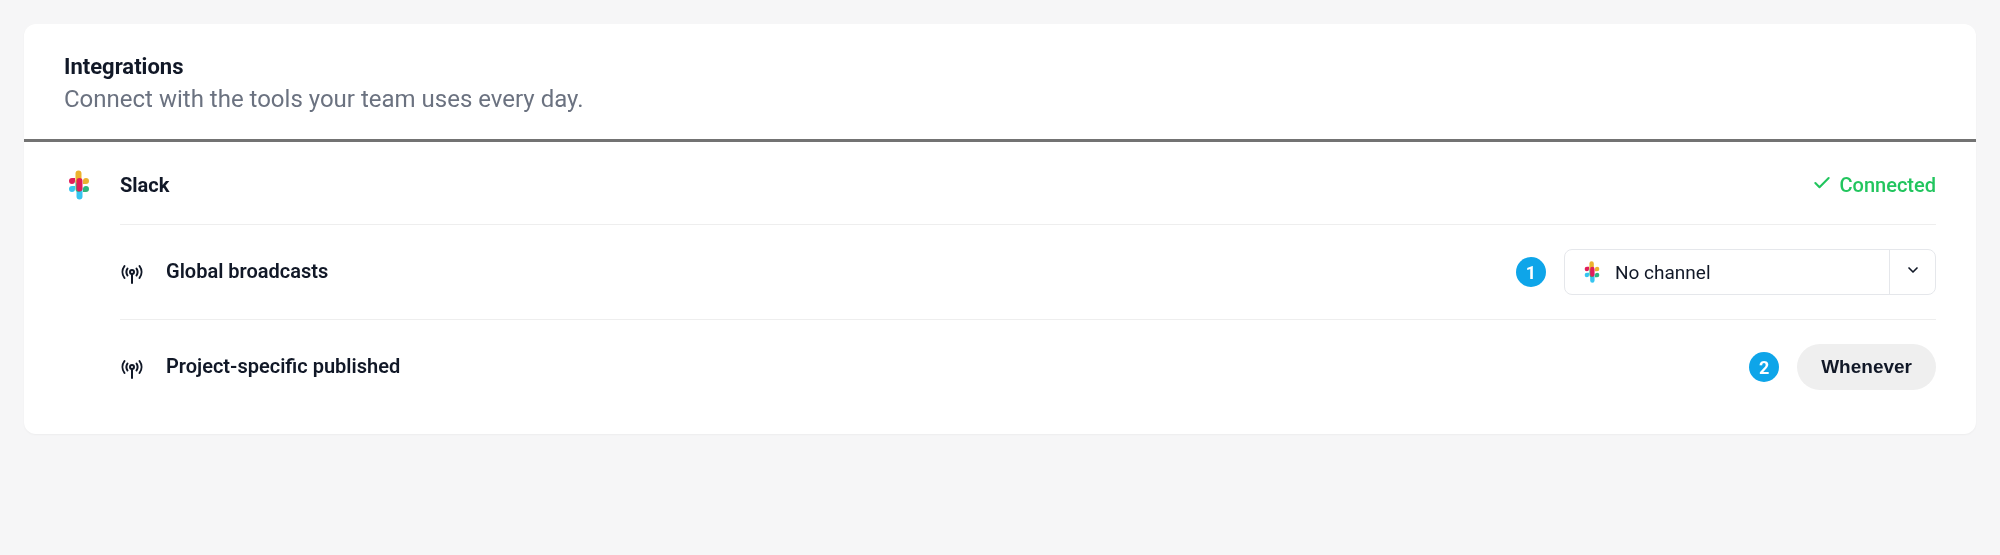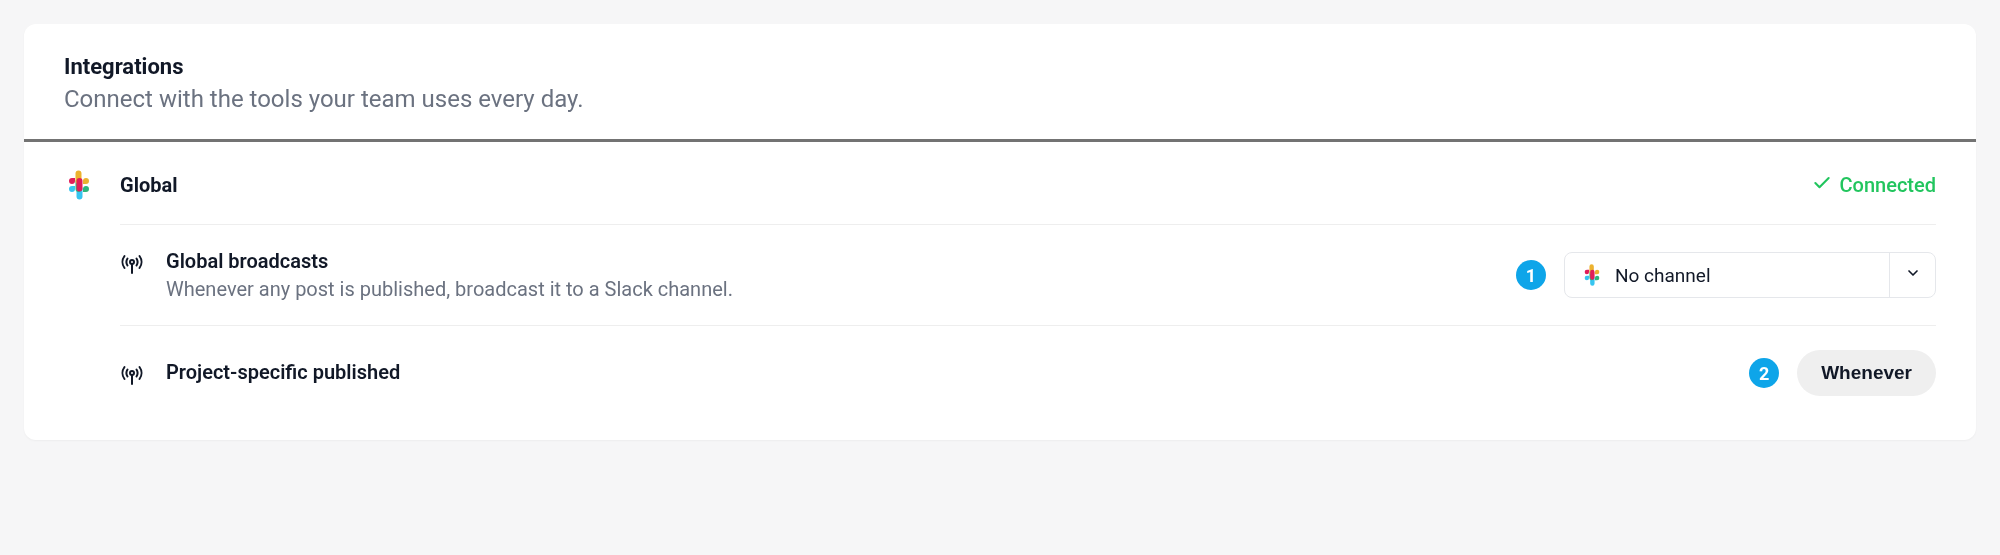--- a/index.html
+++ b/index.html
@@ -86,21 +86,21 @@
     }
     .setting-icon {
       width: 24px;
       height: 24px;
       color: #111827;
       flex-shrink: 0;
       margin-top: 2px;
     }
     .setting-text {
       display: flex;
-      flex-direction: column;
+      flex-direction: row;
       gap: 4px;
     }
     .setting-title {
       font-size: 20px;
       font-weight: 600;
       color: #111827;
     }
     .setting-desc {
       font-size: 20px;
       color: #6b7280;
@@ -185,21 +185,21 @@
   <div class="integration-header">
     <div class="integration-left">
       <span class="slack-logo">
         <svg viewBox="0 0 60 60" xmlns="http://www.w3.org/2000/svg">
           <path fill="#36C5F0" d="M22 38a6 6 0 1 1-6-6h6v6zm3 0a6 6 0 0 1 12 0v15a6 6 0 1 1-12 0V38z"></path>
           <path fill="#2EB67D" d="M38 22a6 6 0 1 1 6-6v6h-6zm0 3a6 6 0 0 1 0 12H23a6 6 0 1 1 0-12h15z" transform="rotate(90 30 30)"></path>
           <path fill="#ECB22E" d="M38 22a6 6 0 1 1 6 6h-6v-6zm-3 0a6 6 0 1 1-12 0V7a6 6 0 1 1 12 0v15z"></path>
           <path fill="#E01E5A" d="M22 38a6 6 0 1 1-6 6v-6h6zm0-3a6 6 0 1 1 0-12h15a6 6 0 1 1 0 12H22z" transform="rotate(90 30 30)"></path>
         </svg>
       </span>
-      <div class="integration-name">Global</div>
+      <div class="integration-name">Slack</div>
     </div>
     <div class="connected">
       <span>
         <svg viewBox="0 0 24 24" fill="none" stroke="currentColor" stroke-width="2.5" stroke-linecap="round" stroke-linejoin="round">
           <polyline points="20 6 9 17 4 12"></polyline>
         </svg>
       </span>
       <span>Connected</span>
     </div>
   </div>
@@ -213,21 +213,20 @@
             <circle cx="12" cy="11" r="2"></circle>
             <path d="M7.5 7.5a6.5 6.5 0 0 0 0 7"></path>
             <path d="M16.5 7.5a6.5 6.5 0 0 1 0 7"></path>
             <path d="M4.5 5a10 10 0 0 0 0 12"></path>
             <path d="M19.5 5a10 10 0 0 1 0 12"></path>
             <line x1="12" y1="13" x2="12" y2="22"></line>
           </svg>
         </span>
         <div class="setting-text">
           <div class="setting-title">Global broadcasts</div>
-          <div class="setting-desc">Whenever any post is published, broadcast it to a Slack channel.</div>
         </div>
       </div>
       <div class="setting-right">
         <div class="step-badge">1</div>
         <div class="select">
           <div class="select-main">
             <span class="slack-logo">
               <svg viewBox="0 0 60 60" xmlns="http://www.w3.org/2000/svg">
                 <path fill="#36C5F0" d="M22 38a6 6 0 1 1-6-6h6v6zm3 0a6 6 0 0 1 12 0v15a6 6 0 1 1-12 0V38z"></path>
                 <path fill="#2EB67D" d="M38 22a6 6 0 1 1 6-6v6h-6zm0 3a6 6 0 0 1 0 12H23a6 6 0 1 1 0-12h15z" transform="rotate(90 30 30)"></path>

